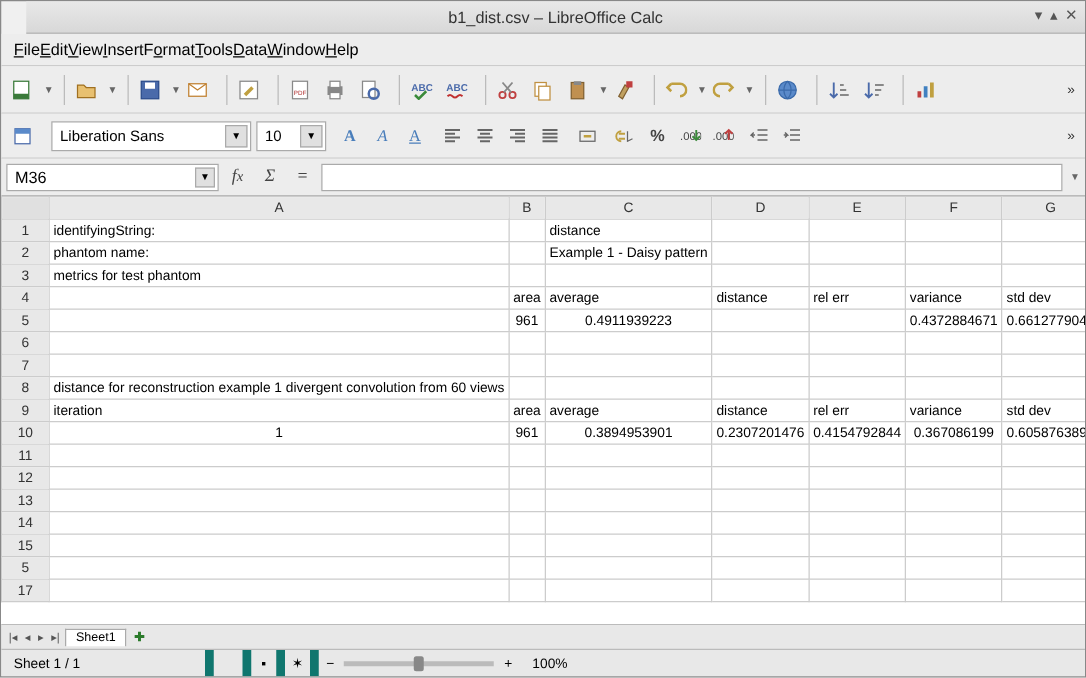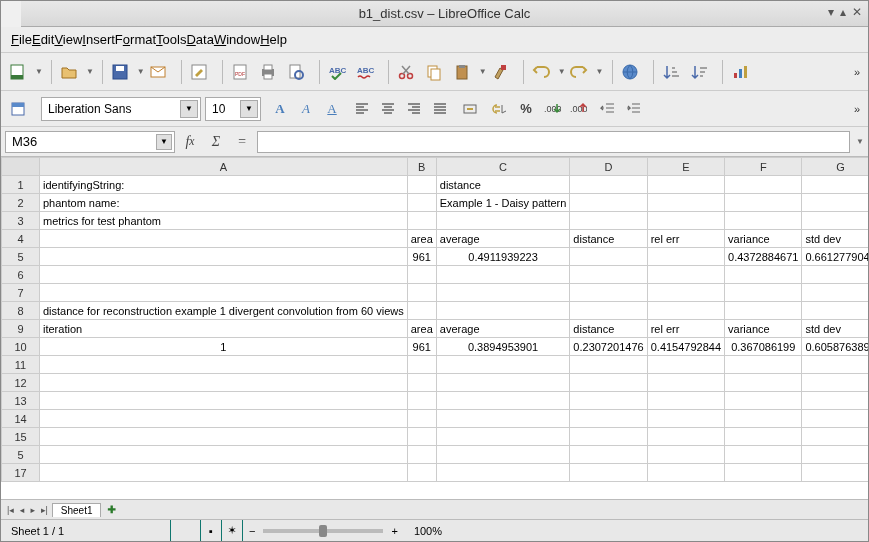--- a/index.html
+++ b/index.html
@@ -36,21 +36,21 @@
 table.grid thead th { top: 0; }
 table.grid th.rowhdr { background: #e8e8e8; text-align: center; width: 38px; min-width:38px; }
 table.grid th.corner { width: 38px; min-width:38px; background: #e0e0e0; }
 .colA { width: 175px; } .colB { width: 40px; } .colC { width: 95px; } .colD { width: 95px; } .colE { width: 95px; } .colF { width: 95px; } .colG { width: 95px; }
 td.num { text-align: center; }
 .tabbar { height: 20px; background: #e8e8e8; border-top: 1px solid #bbb; display: flex; align-items: center; font-size: 10px; padding: 0 4px; gap: 2px; }
 .tabnav { cursor: pointer; padding: 0 2px; color: #555; font-size: 9px; }
 .sheettab { background: #fff; border: 1px solid #aaa; border-bottom: none; padding: 1px 8px; cursor: pointer; font-size: 10px; }
 .addtab { color: #2a7a2a; cursor: pointer; padding: 0 4px; font-weight: bold; }
 .statusbar { height: 22px; background: #e8e8e8; border-top: 1px solid #bbb; display: flex; align-items: center; font-size: 11px; }
-.statusbar .cell { padding: 0 10px; border-right: 1px solid #0f766e; height: 100%; display: flex; align-items: center; }
+.statusbar .cell { padding: 0 10px; border-right: 7px solid #0f766e; height: 100%; display: flex; align-items: center; }
 .zoomslider { width: 120px; height: 4px; background: #bbb; position: relative; margin: 0 8px; }
 .zoomslider .thumb { width: 8px; height: 12px; background: #888; position: absolute; left: 56px; top: -4px; border-radius: 2px; }
 svg { display: block; }
 </style>
 </head>
 <body>
 
 <div class="titlebar">
   <span class="title">b1_dist.csv – LibreOffice Calc</span>
   <div class="winbtn">

